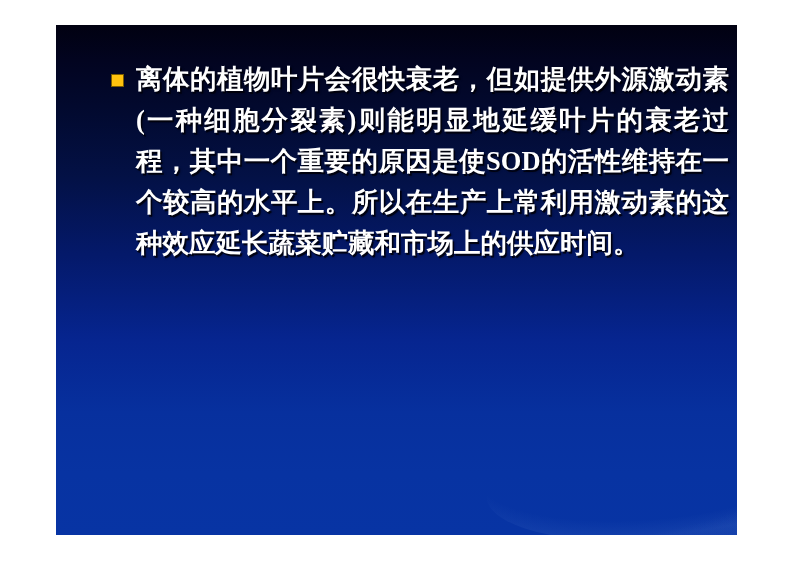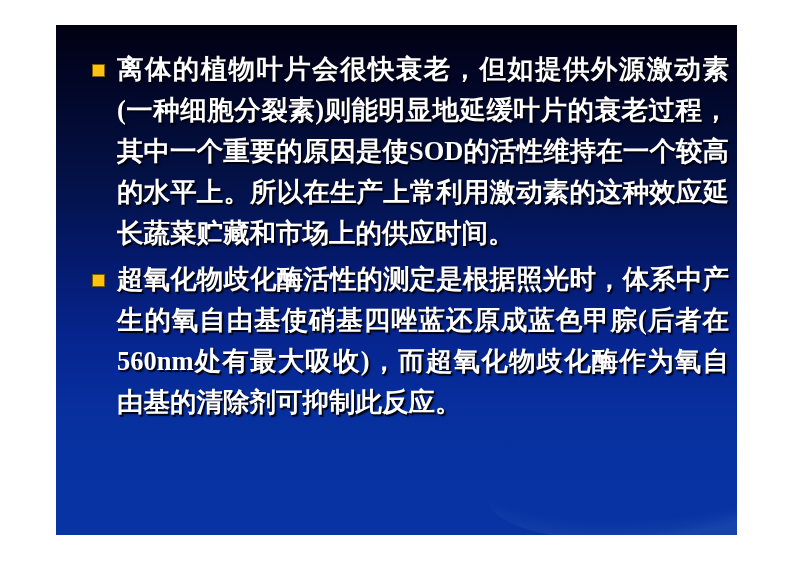--- a/index.html
+++ b/index.html
@@ -87,21 +87,21 @@
     left: 0;
     top: 0;
     width: 681px;
     padding: 0;
   }
 
   .bullet-row {
     display: flex;
     align-items: flex-start;
   }
-  .bullet-row.first { margin-top: 24px; }
+  .bullet-row.first { margin-top: 34px; padding-left: 19px; }
   .bullet-row.second { margin-top: 5px; }
 
   .bullet-marker {
     flex: 0 0 auto;
     width: 13px;
     height: 13px;
     margin-left: 36px;
     margin-top: 15px;
     background: #ffc20e;
     border: 1px solid #7a5c00;
@@ -135,20 +135,16 @@
     <div class="swoosh swoosh-b"></div>
     <div class="swoosh swoosh-c"></div>
 
     <div id="content">
 
       <div class="bullet-row first">
         <span class="bullet-marker"></span>
         <div class="bullet-text">离体的植物叶片会很快衰老，但如提供外源激动素(一种细胞分裂素)则能明显地延缓叶片的衰老过程，其中一个重要的原因是使SOD的活性维持在一个较高的水平上。所以在生产上常利用激动素的这种效应延长蔬菜贮藏和市场上的供应时间。</div>
       </div>
 
-      <div class="bullet-row second">
-        <span class="bullet-marker"></span>
-        <div class="bullet-text">超氧化物歧化酶活性的测定是根据照光时，体系中产生的氧自由基使硝基四唑蓝还原成蓝色甲腙(后者在560nm处有最大吸收)，而超氧化物歧化酶作为氧自由基的清除剂可抑制此反应。</div>
-      </div>
 
     </div>
   </div>
 </div>
 
 </body></html>

